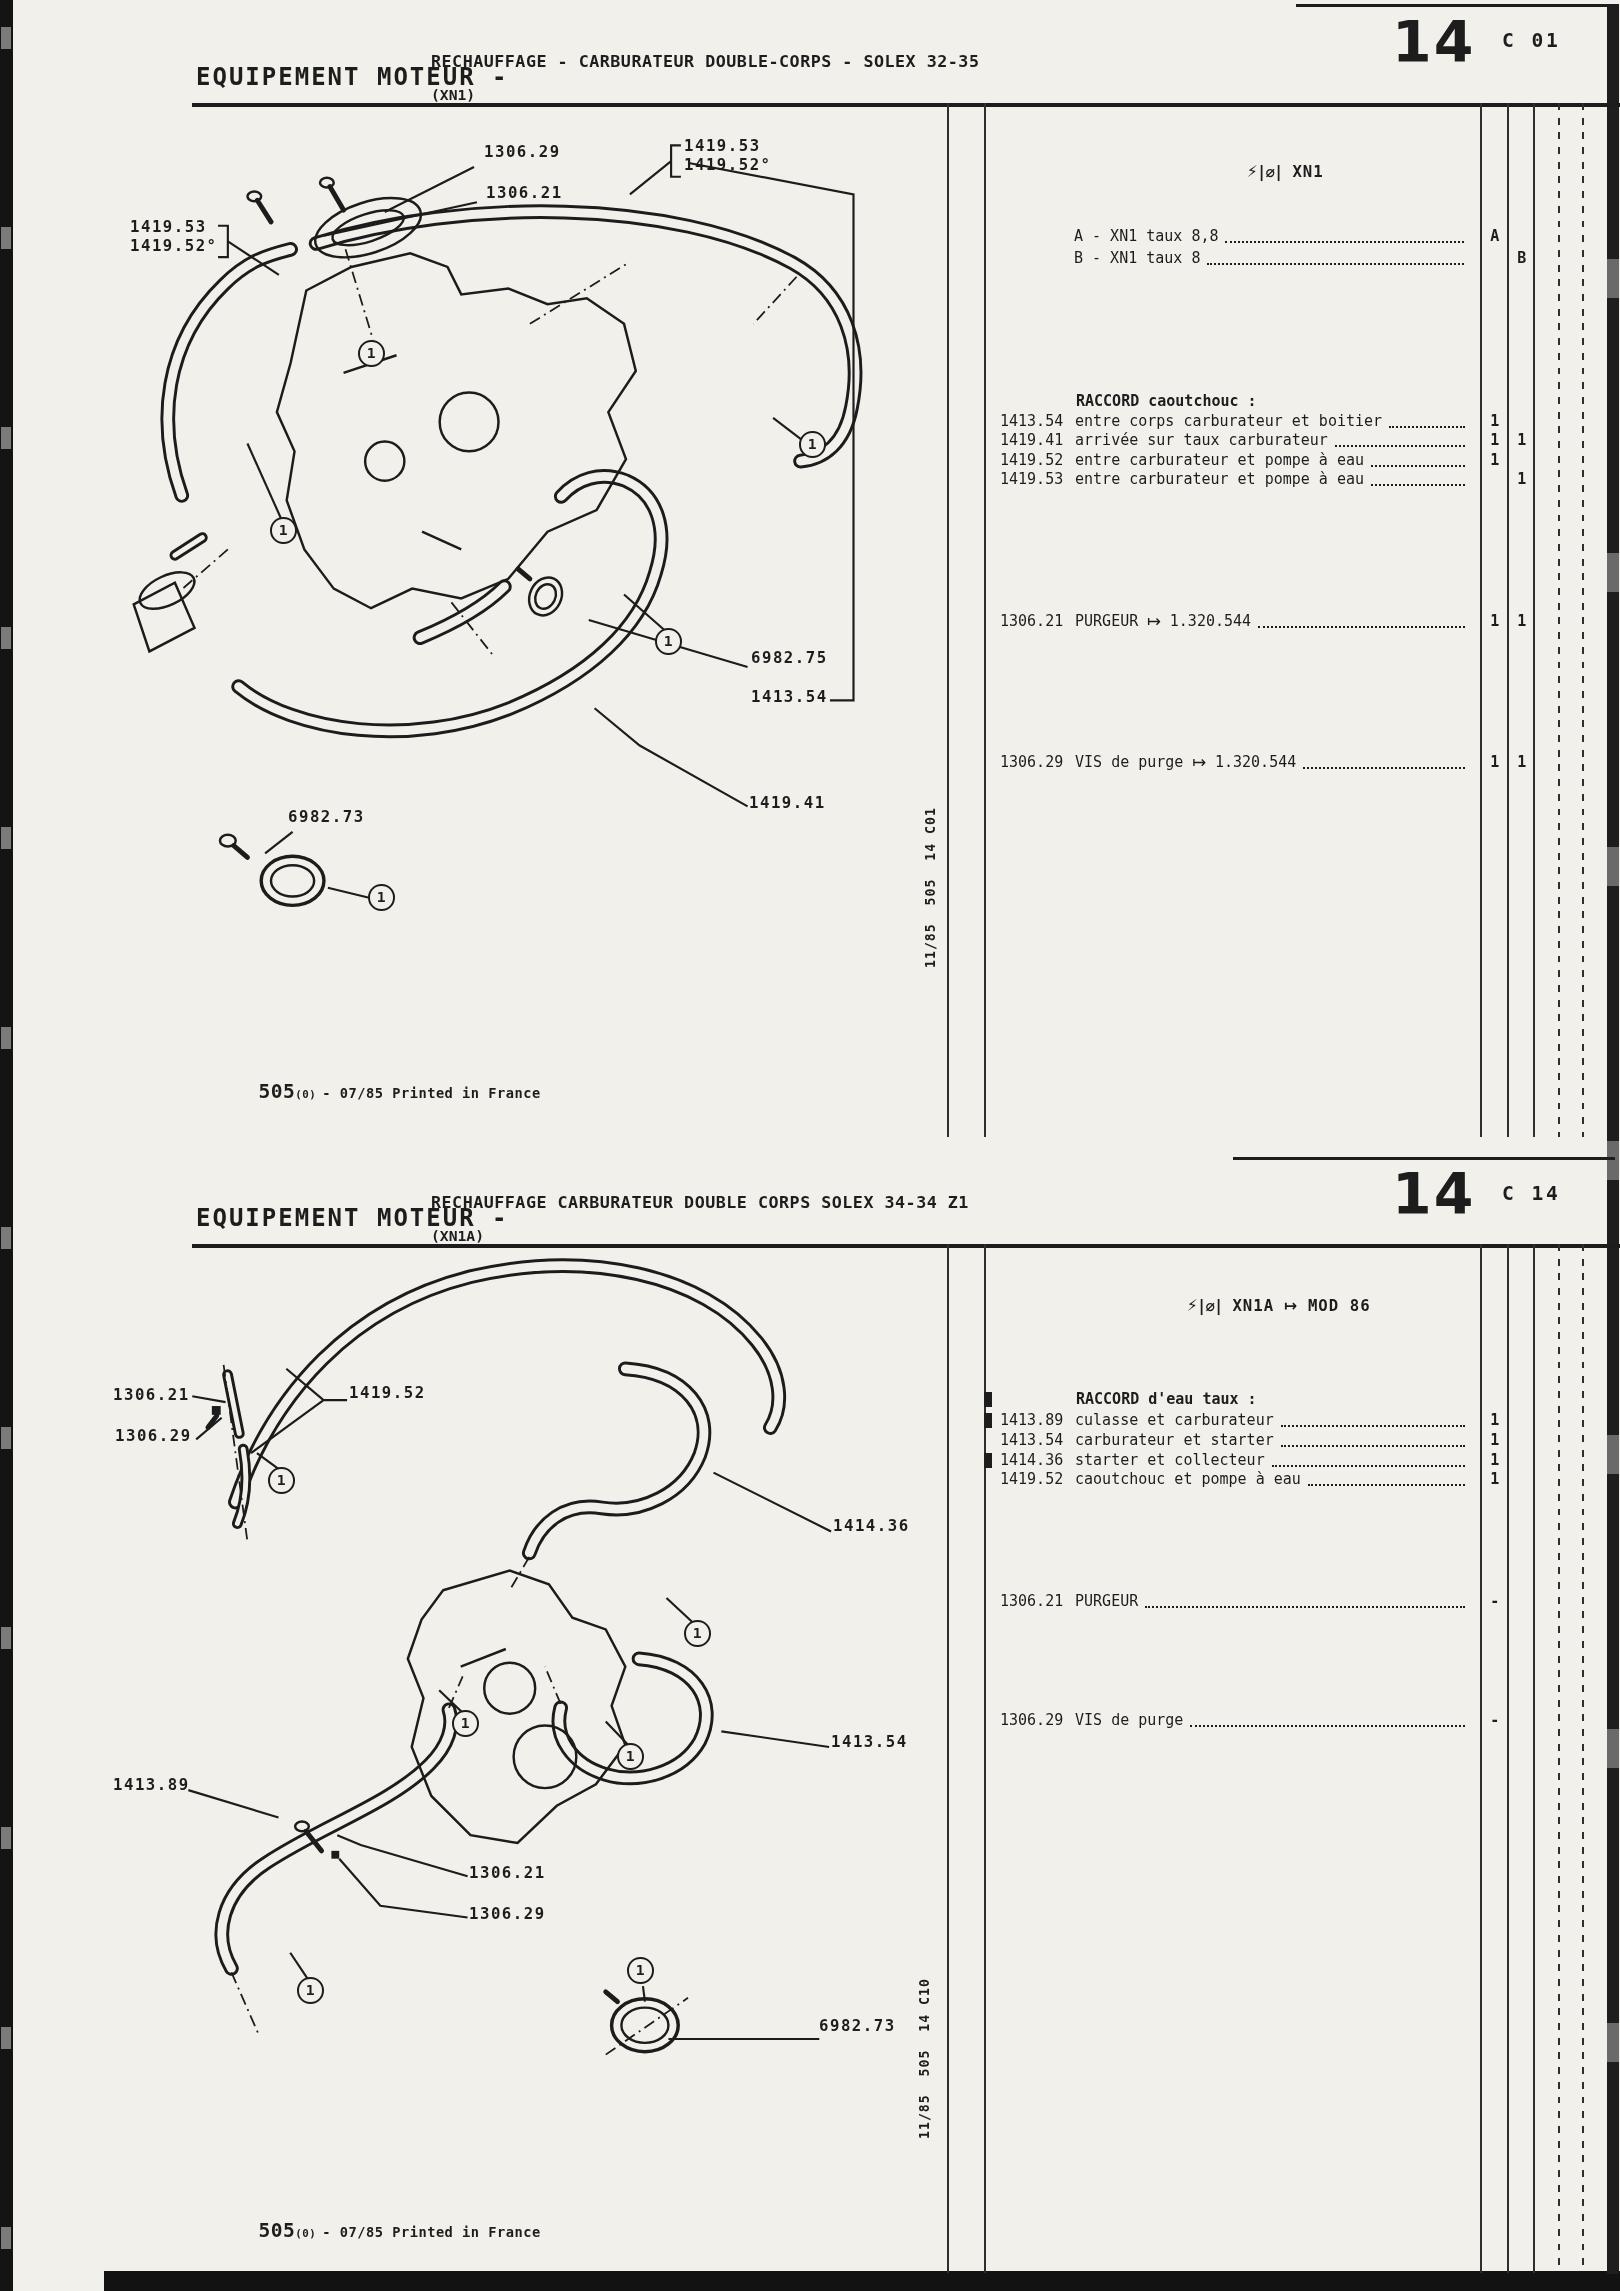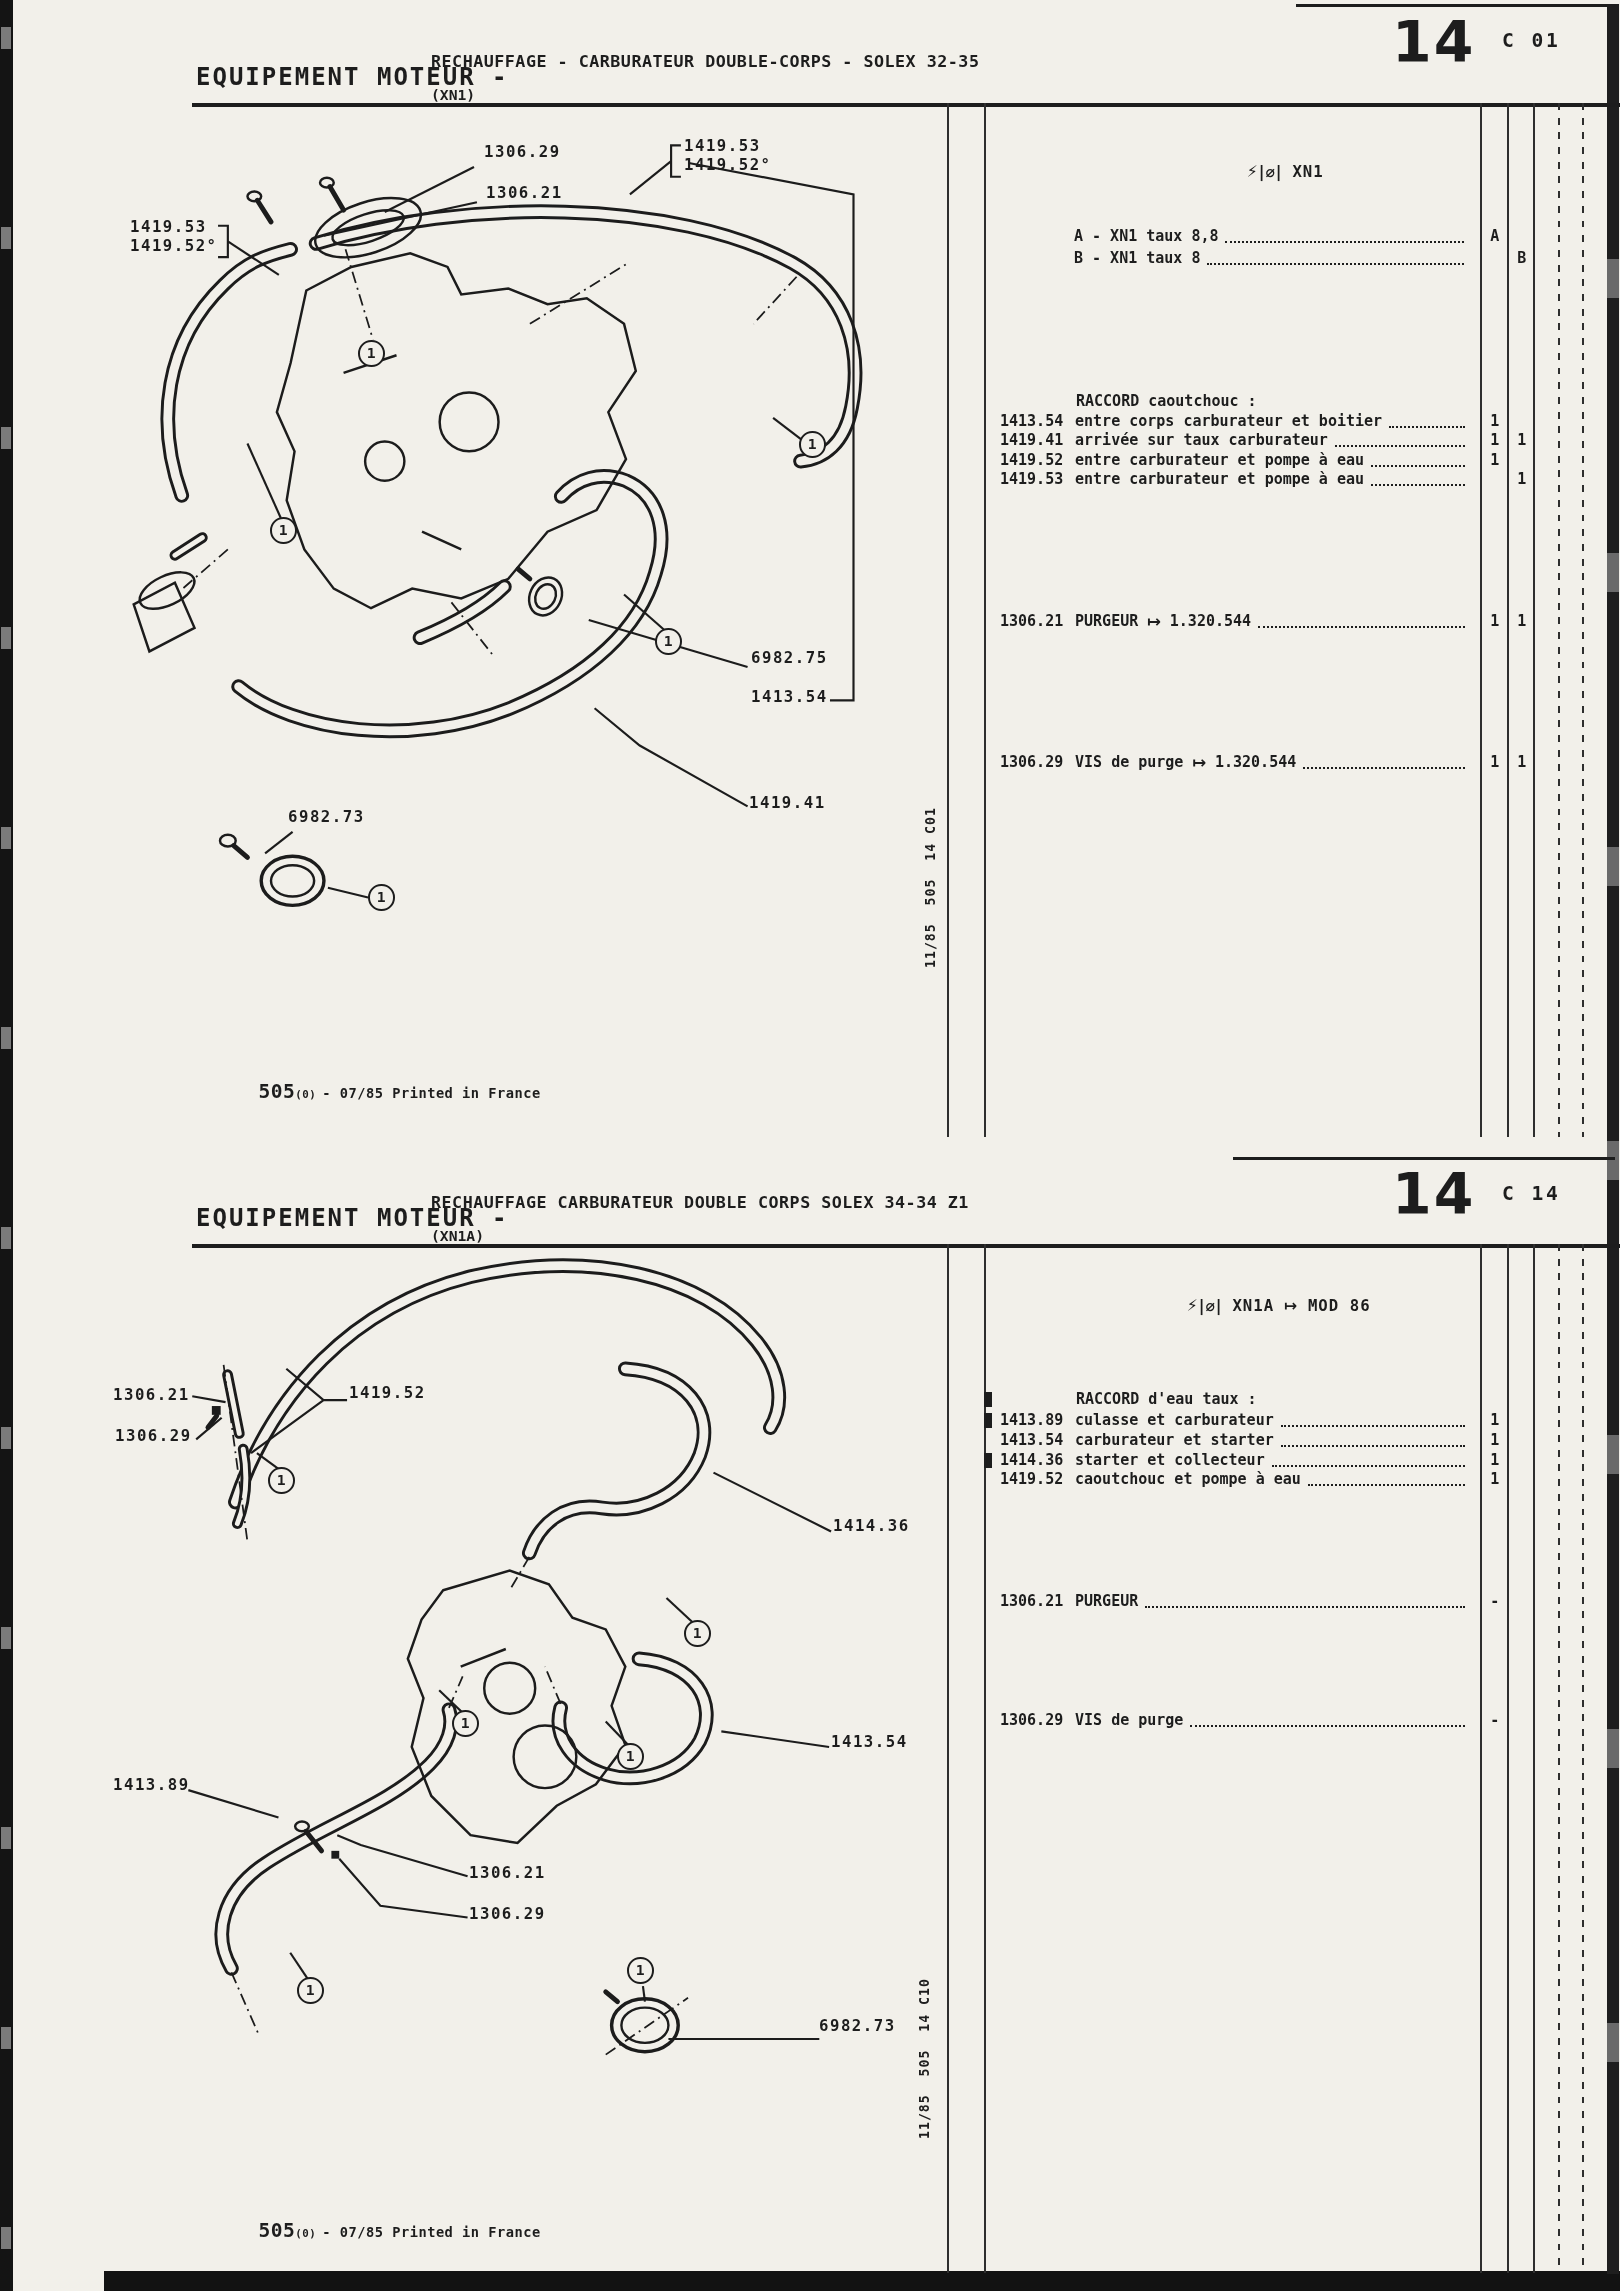--- a/index.html
+++ b/index.html
@@ -21,21 +21,21 @@
   .hdr-left{font-size:24px;font-weight:bold;letter-spacing:2px;white-space:pre;}
   .hdr-title{font-size:16.7px;font-weight:bold;letter-spacing:0.5px;white-space:pre;}
   .hdr-sub{font-size:14.7px;font-weight:bold;}
   .bignum{font-size:57px;font-weight:bold;font-family:"DejaVu Sans",sans-serif;letter-spacing:2px;line-height:57px;}
   .pagecode{font-size:19.6px;font-weight:bold;letter-spacing:2.9px;}
   
   .symrow{font-size:15.7px;font-weight:bold;letter-spacing:1px;white-space:pre;}
   .symrow .ic{font-family:"DejaVu Sans",sans-serif;}
   .symrow span{margin-right:9.8px;}
   .prow{position:absolute;left:1000px;width:469px;display:flex;
-        font-size:15px;font-weight:bold;line-height:18.6px;white-space:pre;}
+        font-size:15px;font-weight:normal;line-height:18.6px;white-space:pre;}
   .prow.variant{left:1074px;width:394px;}
   .pref{margin-right:11.8px;}
   .arr{margin:0 8.8px;font-family:"DejaVu Sans",sans-serif;font-size:16.7px;}
   .arr:empty{margin:0;}
   .tgt:empty{margin:0;}
   .dots{flex:1;border-bottom:2.9px dotted #1d1d1d;margin:0 3.9px 2.9px 6.9px;min-width:11.8px;}
   .ptitle{position:absolute;left:1076px;font-size:15px;font-weight:bold;white-space:pre;}
   .qty{position:absolute;width:27.4px;text-align:center;font-size:15px;font-weight:bold;}
   .marker{position:absolute;left:984px;width:7.8px;height:14.7px;background:#1d1d1d;}
   

